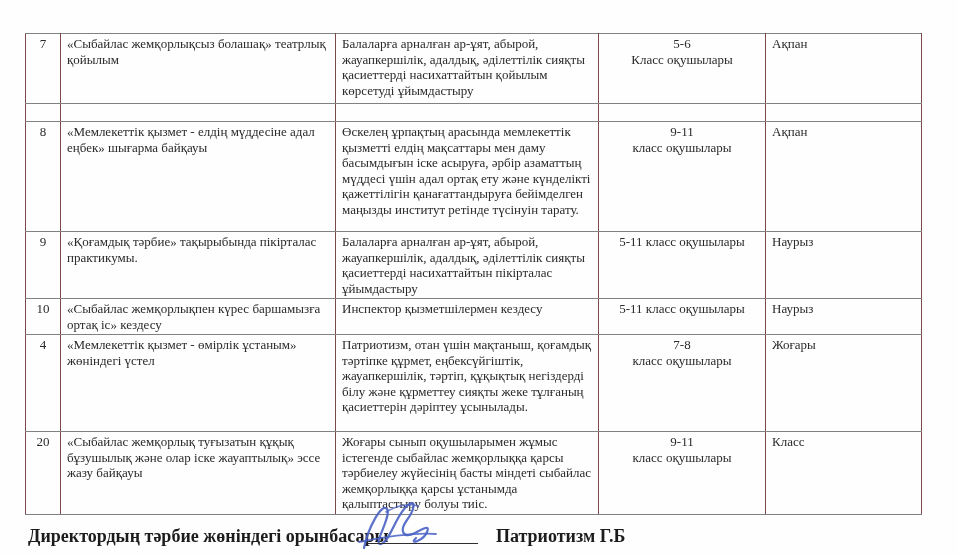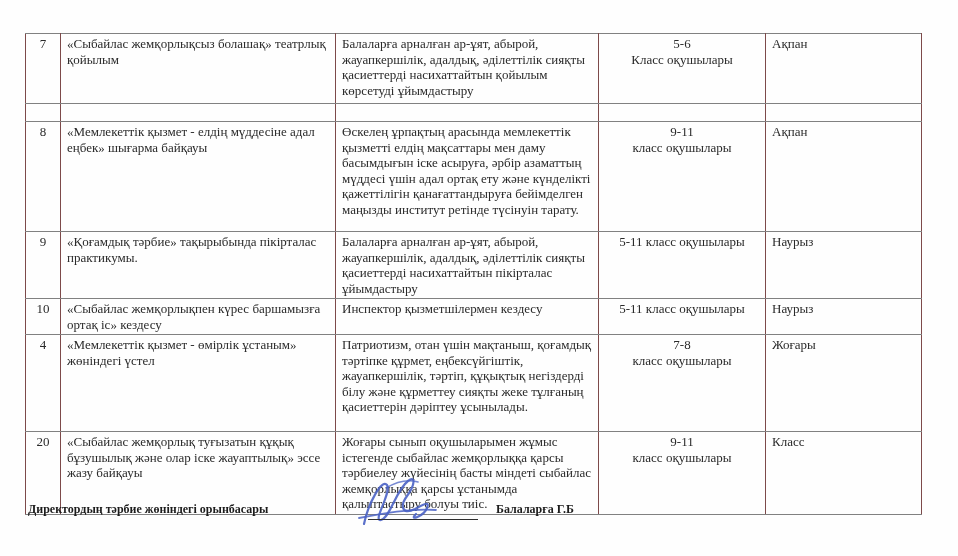--- a/index.html
+++ b/index.html
@@ -35,25 +35,25 @@
   }
   td.c-num   { text-align: center; padding-left: 2px; padding-right: 2px; }
   td.c-name  { }
   td.c-desc  { text-align: left; white-space: pre-line; }
   td.c-class { text-align: center; white-space: pre-line; margin-left: 32px; }
   td.c-month { text-align: left; }
   tr.spacer-row td { padding: 0; height: 18px; }
   .footer {
     position: absolute;
     left: 28px;
-    top: 498px;
+    top: 522px;
     width: 910px;
     height: 34px;
     font-weight: bold;
-    font-size: 12px;
+    font-size: 18px;
     color: #1c1c1c;
   }
   .footer-label { position: absolute; left: 0; top: 4px; }
   .sig-underline {
     position: absolute;
     left: 340px;
     top: 21px;
     width: 110px;
     border-bottom: 1.6px solid #2e2e2e;
   }
@@ -140,16 +140,16 @@
   <div class="footer">
     <span class="footer-label">Директордың тәрбие жөніндегі орынбасары</span>
 
     <svg class="signature" viewBox="0 0 100 62" fill="none" xmlns="http://www.w3.org/2000/svg">
       <path d="M8,54 C12,34 26,8 31,15 C36,22 16,52 25,50 C34,48 40,20 52,11 C60,5 59,15 51,26 C43,37 47,45 59,39 C68,34 74,31 71,38 C68,46 52,52 60,44" stroke="#4a62c4" stroke-width="2.2" stroke-linecap="round" opacity="0.9"></path>
       <path d="M3,48 C28,43 58,38 80,40" stroke="#4a62c4" stroke-width="1.8" stroke-linecap="round" opacity="0.85"></path>
       <path d="M30,18 C40,12 52,9 62,12" stroke="#4a62c4" stroke-width="1.6" stroke-linecap="round" opacity="0.75"></path>
     </svg>
 
     <span class="sig-underline"></span>
-    <span class="signer-name">Балаларға Г.Б</span>
+    <span class="signer-name">Патриотизм Г.Б</span>
   </div>
 
 </div>
 
 </body></html>

